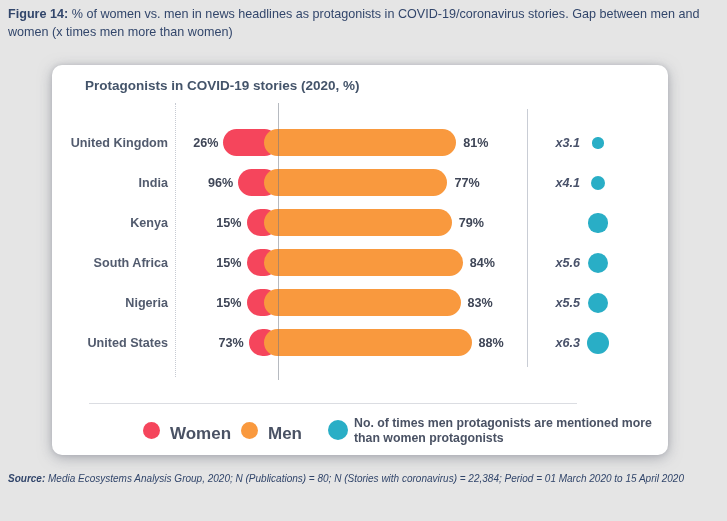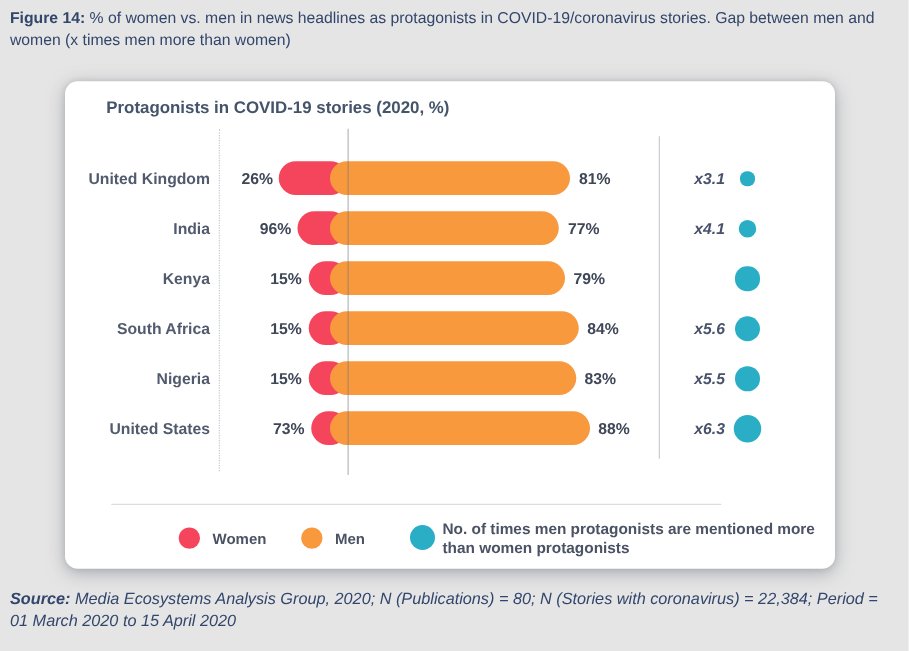--- a/index.html
+++ b/index.html
@@ -43,28 +43,28 @@
   .bar { position:absolute; top:6px; height:27px; border-radius:14px; }
   .women-bar { background:var(--women,#F5455C); z-index:2; }
   .men-bar   { background:var(--men,#F9993E);   z-index:3; }
   .gcircle   { position:absolute; border-radius:50%; background:var(--gap,#29AEC6); z-index:2; }
 
   .legend-sep { position:absolute; left:37px; top:338px; width:488px; height:1px; background:#DBDDE2; }
   .legend-dot { position:absolute; border-radius:50%; }
   .legend-dot.women { left:91px;  top:357px; width:17px; height:17px; background:var(--women,#F5455C); }
   .legend-dot.men   { left:189px; top:357px; width:17px; height:17px; background:var(--men,#F9993E); }
   .legend-dot.gap   { left:276px; top:355px; width:20px; height:20px; background:var(--gap,#29AEC6); }
-  .legend-label { position:absolute; font-weight:700; font-size:12px; color:#4A5264; }
+  .legend-label { position:absolute; font-weight:700; font-size:17px; color:#4A5264; }
   .legend-label.women { left:118px; top:359px; }
   .legend-label.men   { left:216px; top:359px; }
   .legend-label.gap   { left:302px; top:351px; width:318px; font-size:12.3px; line-height:14.5px; }
 
   .source {
     position:absolute; left:8px; top:470px; width:712px; margin:0;
-    font-style:italic; font-size:13px; line-height:18px; color:var(--caption,#32466B);
+    font-style:italic; font-size:10px; line-height:18px; color:var(--caption,#32466B);
   }
   .source strong { font-weight:700; font-style:italic; }
 </style>
 </head>
 <body>
 
 <div class="page">
 
   <p class="figure-caption">
     <strong>Figure 14:</strong>

